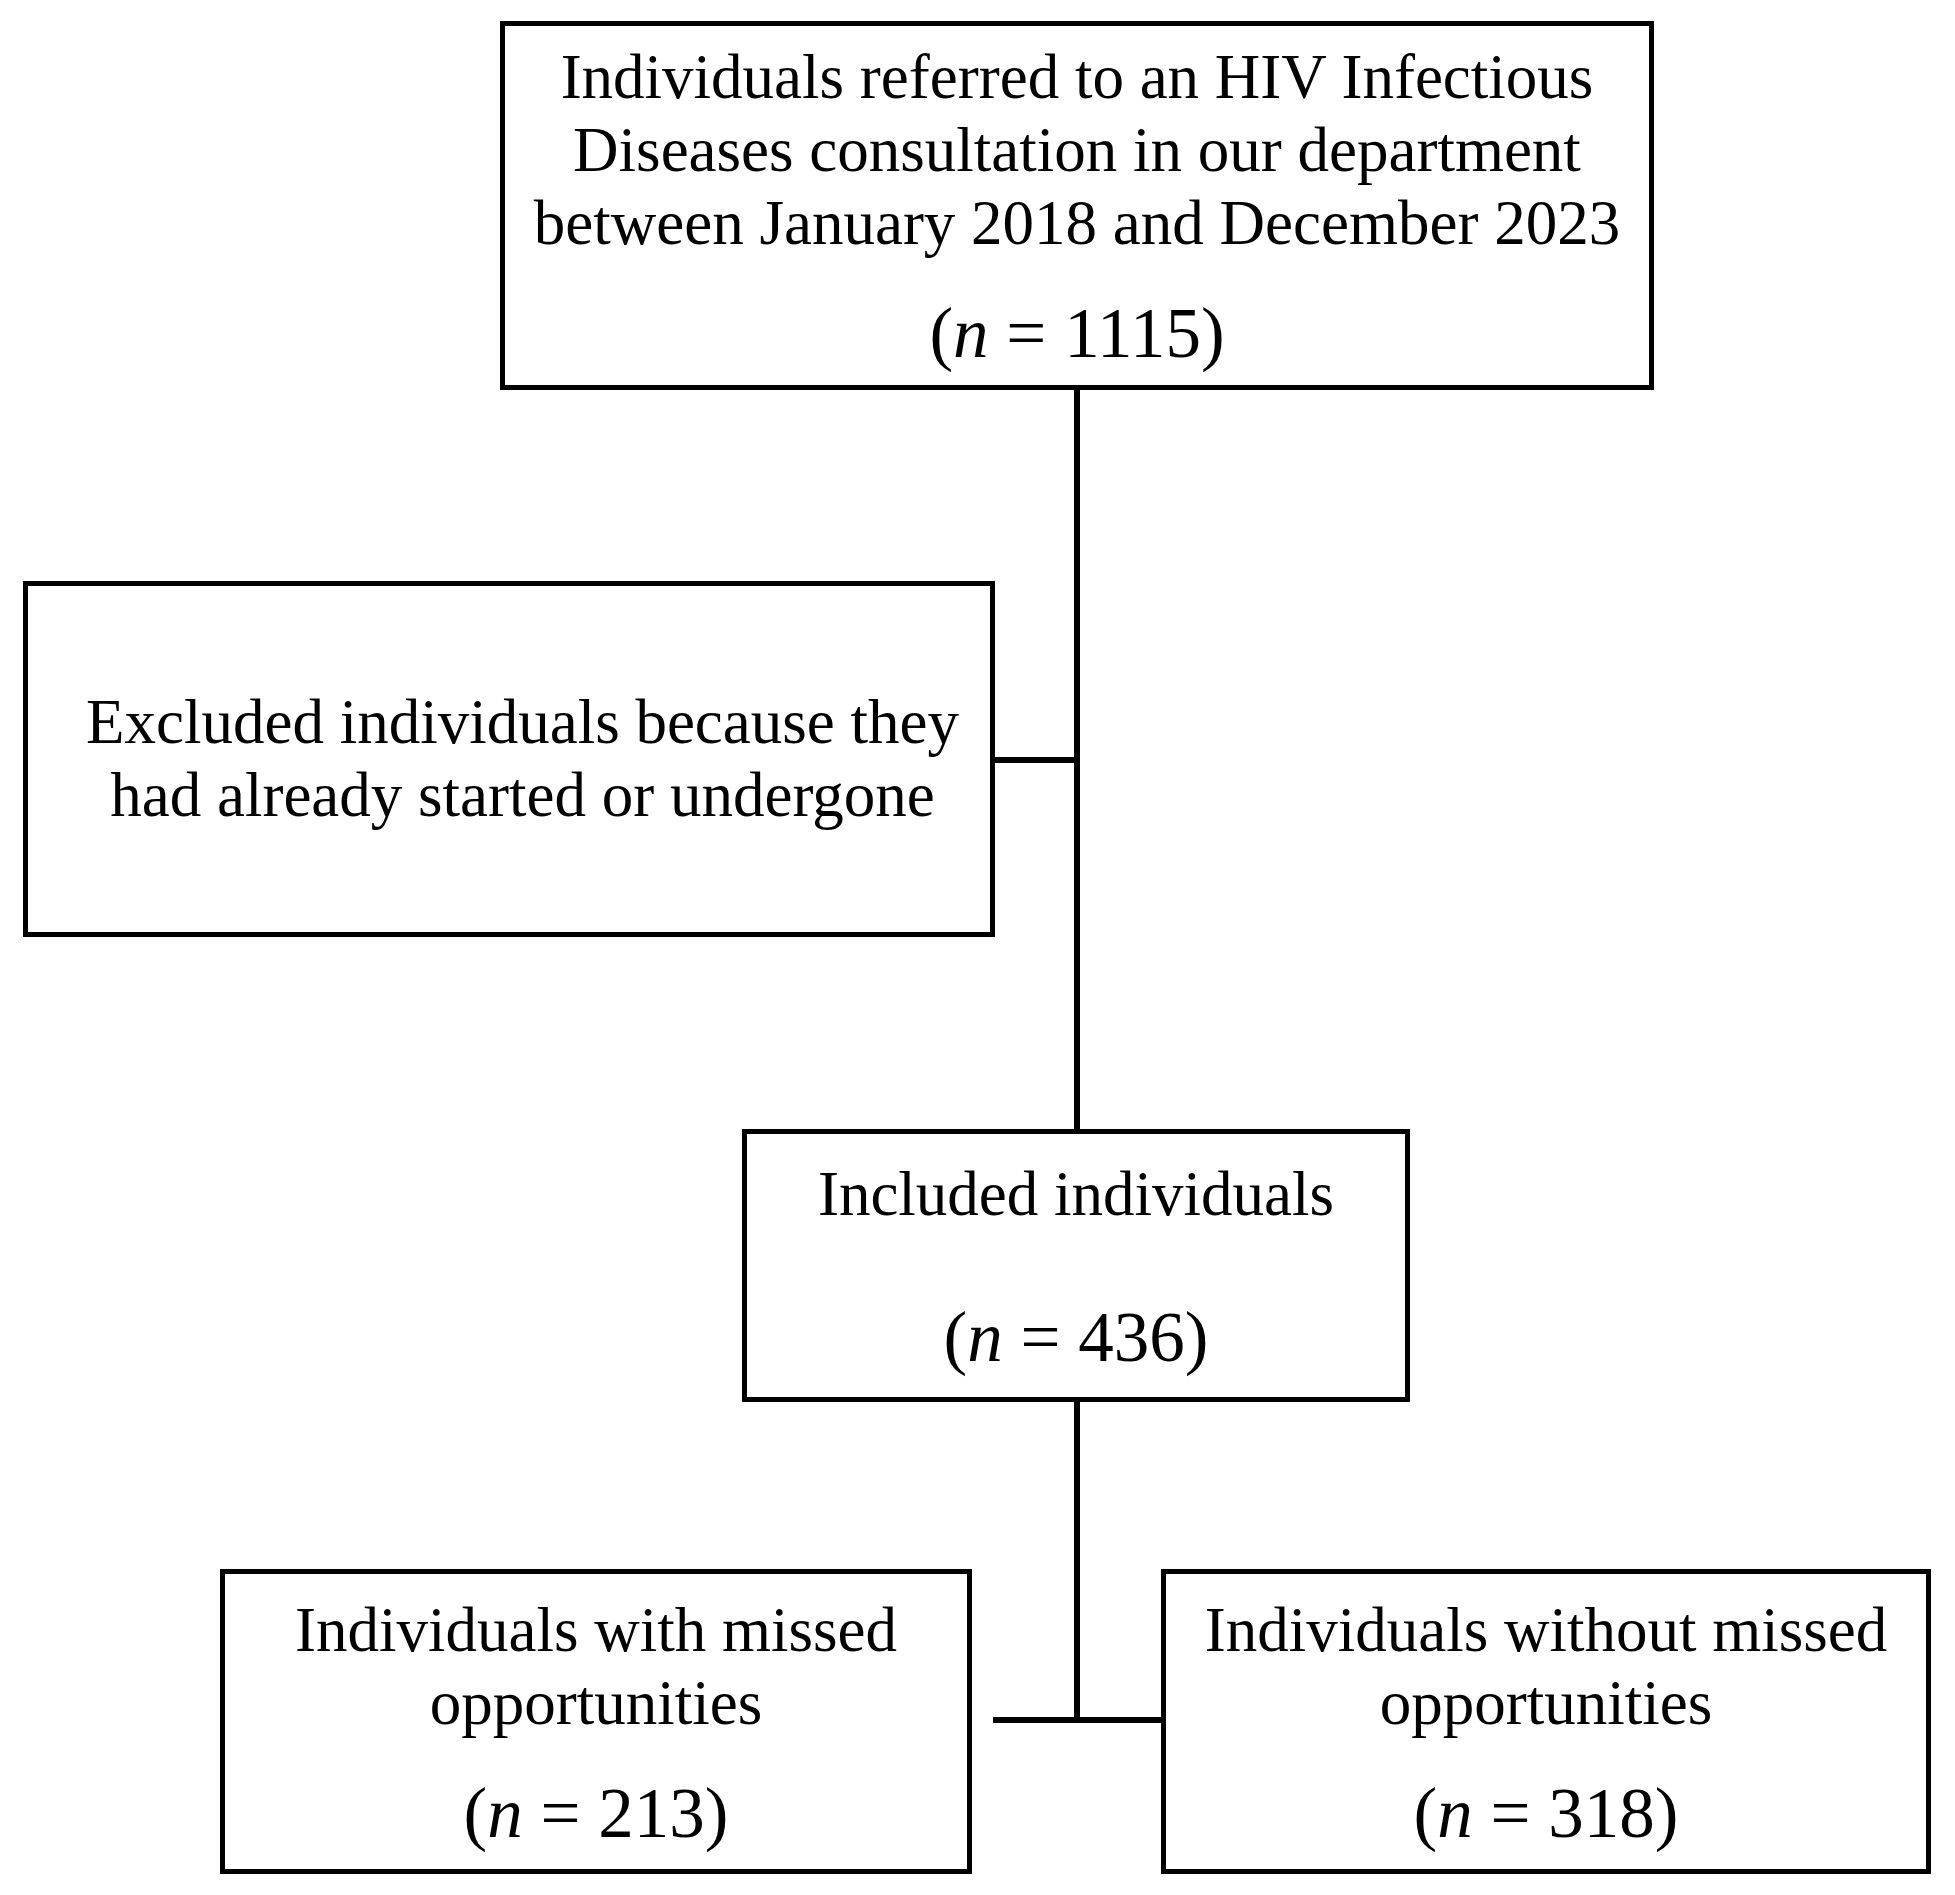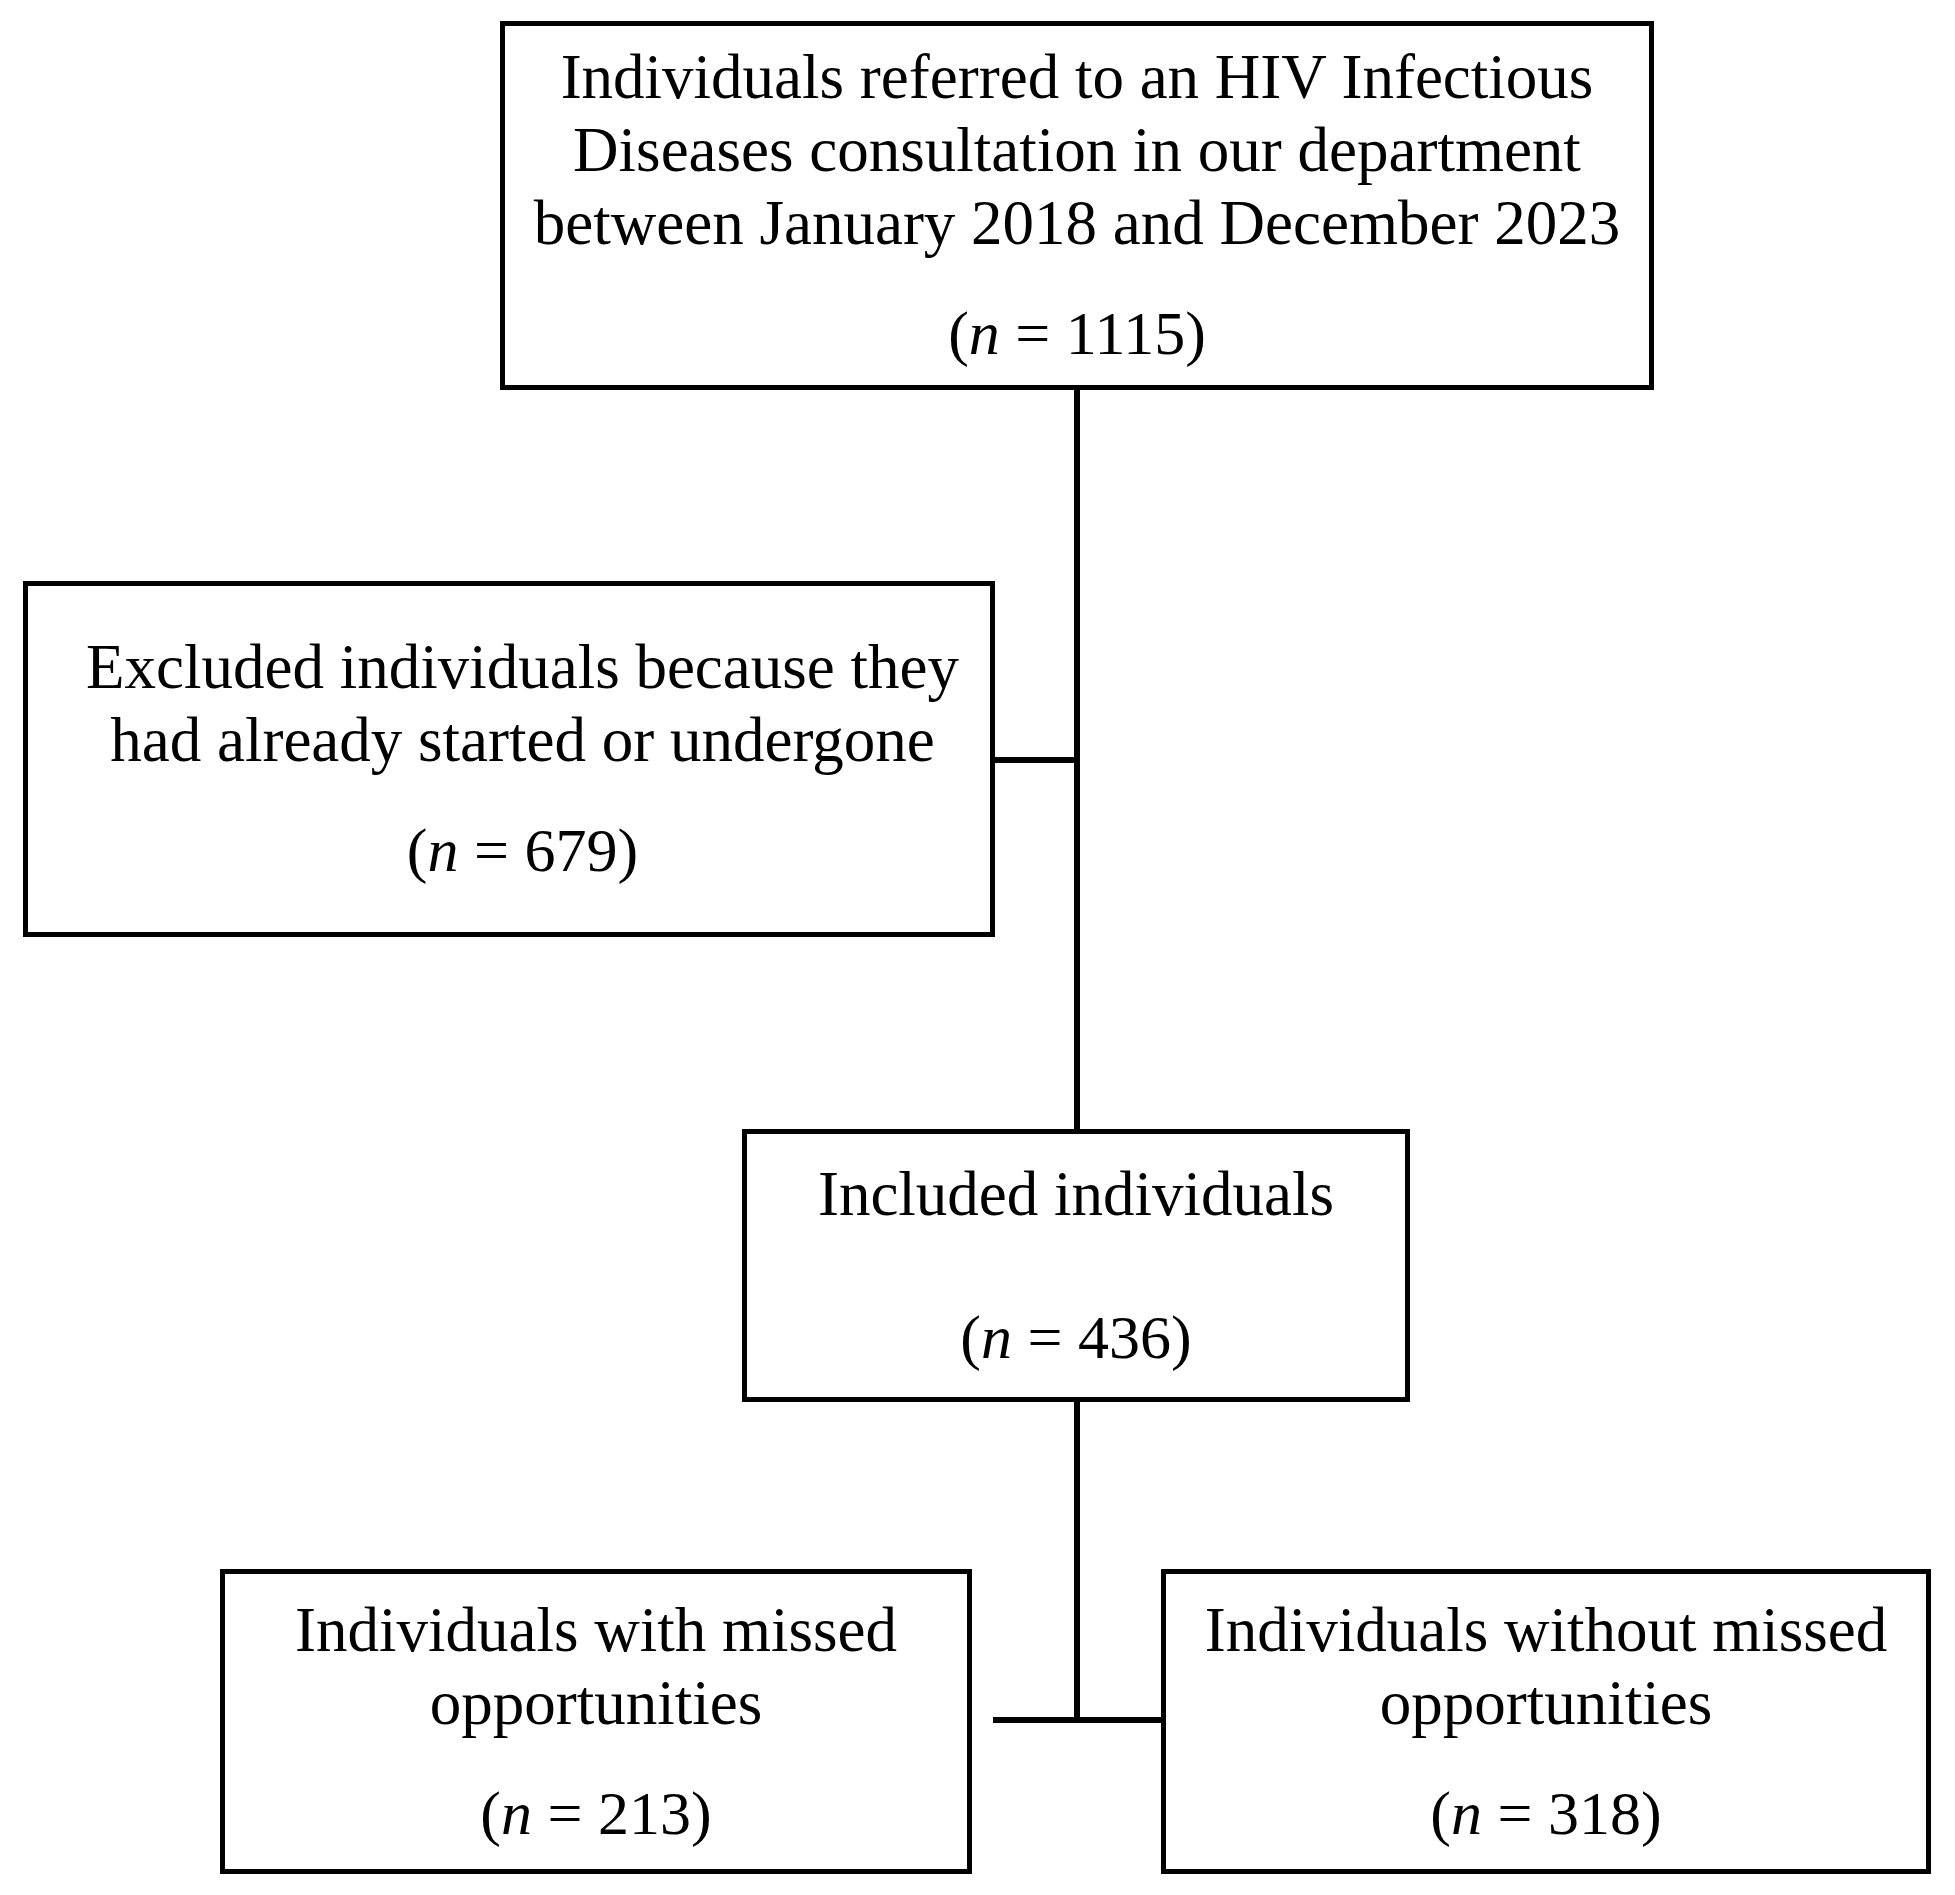--- a/index.html
+++ b/index.html
@@ -25,21 +25,21 @@
     align-items: center;
     justify-content: center;
     text-align: center;
   }
   .txtline {
     font-size: 63px;
     line-height: 73px;
     white-space: nowrap;
   }
   .nline {
-    font-size: 62px;
+    font-size: 71px;
     line-height: 73px;
     margin-top: 37px;
     white-space: nowrap;
   }
   .it { font-style: italic; }
   .conn {
     position: absolute;
     background: #000000;
   }
 
@@ -69,21 +69,20 @@
   <div class="box" id="box-referred">
     <div class="txtline">Individuals referred to an HIV Infectious</div>
     <div class="txtline">Diseases consultation in our department</div>
     <div class="txtline">between January 2018 and December 2023</div>
     <div class="nline"><span>(</span><span class="it">n</span><span> = </span><span>1115</span><span>)</span></div>
   </div>
 
   <div class="box" id="box-excluded">
     <div class="txtline">Excluded individuals because they</div>
     <div class="txtline">had already started or undergone</div>
-    <div class="nline"><span>(</span><span class="it">n</span><span> = </span><span>679</span><span>)</span></div>
   </div>
 
   <div class="box" id="box-included">
     <div class="txtline">Included individuals</div>
     <div class="nline"><span>(</span><span class="it">n</span><span> = </span><span>436</span><span>)</span></div>
   </div>
 
   <div class="box" id="box-missed">
     <div class="txtline">Individuals with missed</div>
     <div class="txtline">opportunities</div>

